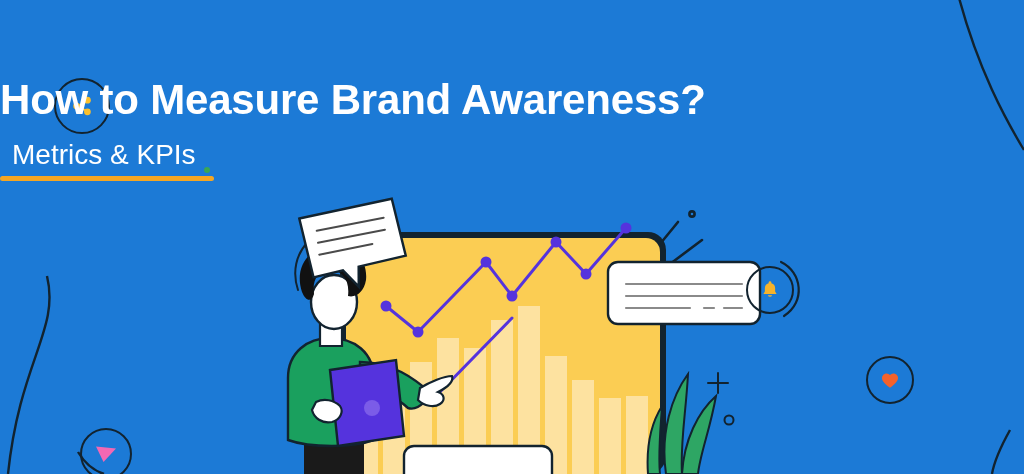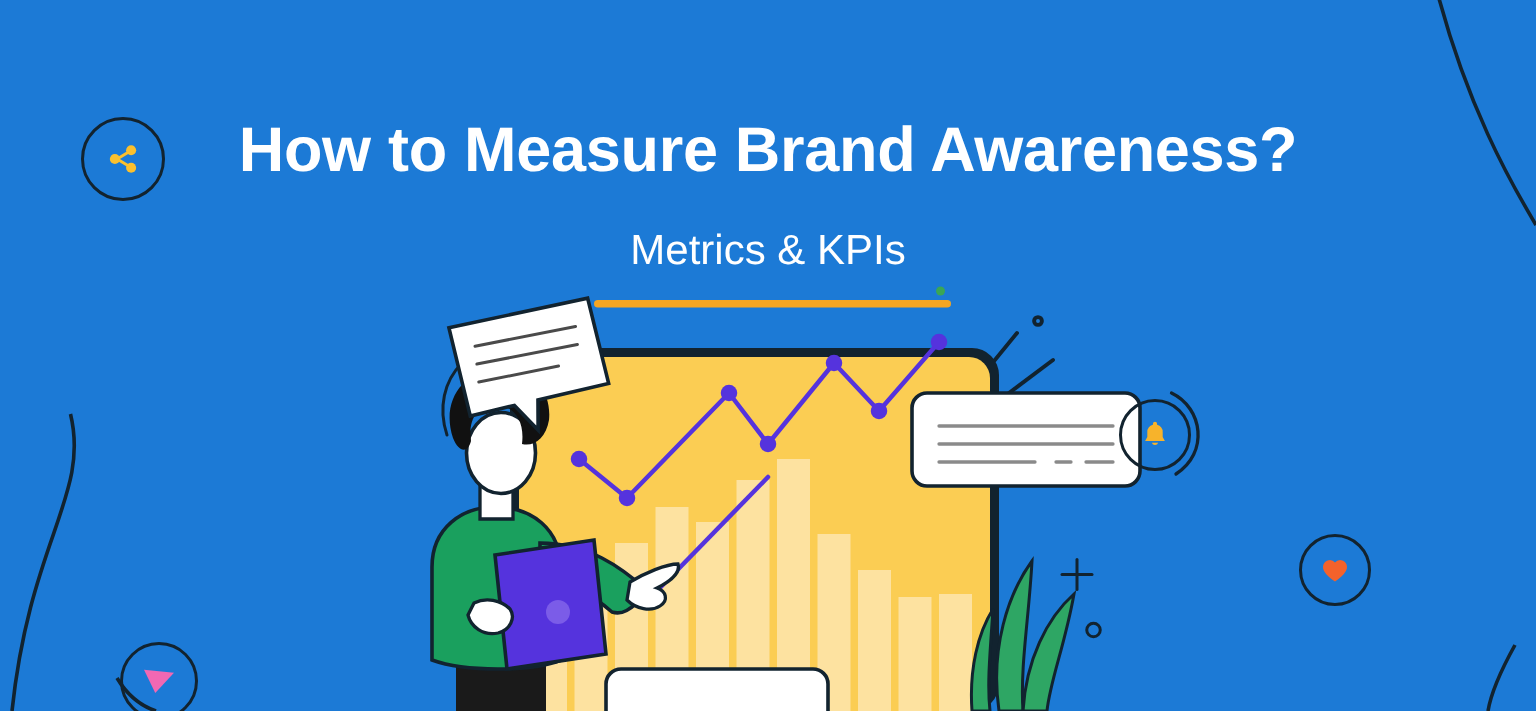--- a/index.html
+++ b/index.html
@@ -23,39 +23,38 @@
     width: 1024px; height: 474px;
     pointer-events: none;
   }
 
   
   .heading-block {
     position: absolute;
     left: 0;
     top: 78px;
     width: 1024px;
-    text-align: center;
     z-index: 6;
   }
   .main-title {
     margin: 0;
     color: #ffffff;
     font-size: 42px;
     font-weight: bold;
     letter-spacing: -0.2px;
     line-height: 1.05;
   }
   .subtitle-wrap {
     display: inline-block;
     position: relative;
     margin-top: 14px;
     padding: 0 8px 6px 8px;
   }
   .subtitle {
-    margin: 16px;
+    margin: 4px;
     color: #ffffff;
     font-size: 28px;
     font-weight: normal;
     line-height: 1.1;
     position: relative;
     z-index: 2;
   }
   .subtitle-underline {
     position: absolute;
     left: 0;

